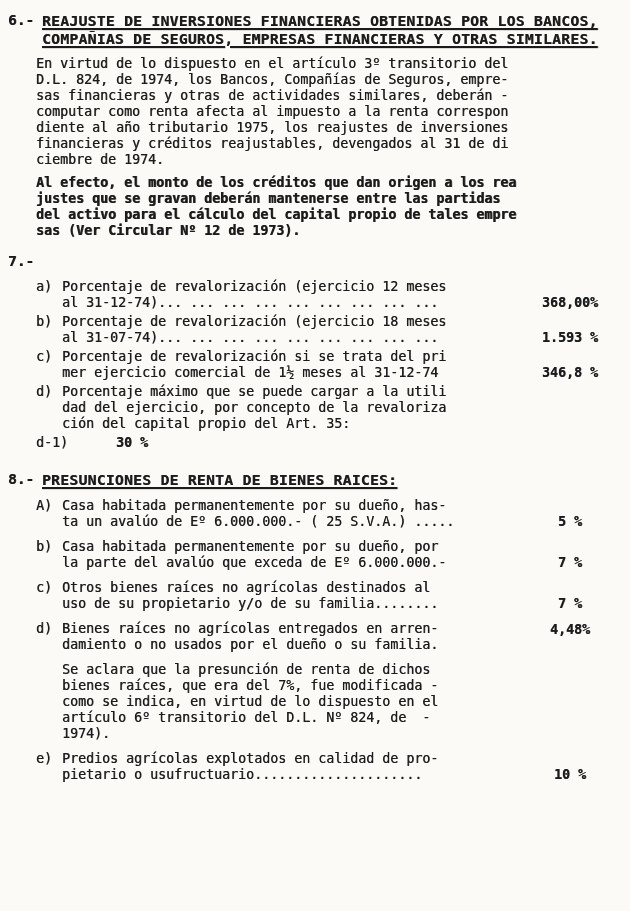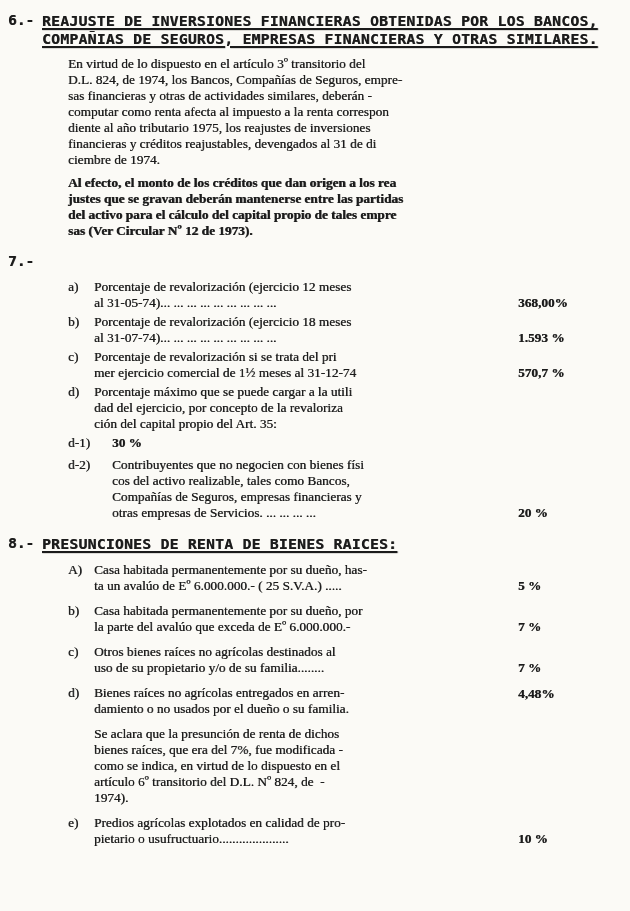--- a/index.html
+++ b/index.html
@@ -33,31 +33,32 @@
     font-weight: bold;
     font-size: 14.8px;
     line-height: 17.5px;
     letter-spacing: 0.2px;
     white-space: pre;
     text-decoration: underline;
     text-decoration-thickness: 1.6px;
     text-underline-offset: 2px;
     text-align: right;
   }
-  .sec-body { margin-left: 60px; margin-top: 9px; font-family: Liberation Serif, serif; }
+  .sec-body { margin-left: 28px; margin-top: 9px; }
   .para { white-space: pre; margin-bottom: 7px; }
   .para.heavy { font-weight: bold; text-shadow: 0.6px 0.3px 0 rgba(25,25,25,0.8); }
 
   .item { display: flex; align-items: flex-end; margin-bottom: 3px; }
   .sec8 .item { margin-bottom: 9px; }
   .lbl { flex: 0 0 26px; align-self: flex-start; white-space: pre; }
   .lbl-wide { flex: 0 0 44px; }
   .txt { flex: 1 1 auto; white-space: pre; }
   .val {
     flex: 0 0 104px;
+    text-align: center;
     font-weight: bold;
     white-space: pre;
   }
   .val-top { align-self: flex-start; padding-top: 1px; }
   .note-row { margin-top: 5px; margin-bottom: 7px; }
   .spacer-sm { height: 3px; }
 </style>
 </head>
 <body>
 
@@ -86,60 +87,52 @@
 
   <div class="section sec7">
     <div class="sec-head">
       <span class="sec-num">7.-</span>
     </div>
     <div class="sec-body">
 
       <div class="item">
         <span class="lbl">a)</span>
         <span class="txt">Porcentaje de revalorización (ejercicio 12 meses
-al 31-05-74)... ... ... ... ... ... ... ... ...</span>
+al 31-12-74)... ... ... ... ... ... ... ... ...</span>
         <span class="val">368,00%</span>
       </div>
 
       <div class="item">
         <span class="lbl">b)</span>
         <span class="txt">Porcentaje de revalorización (ejercicio 18 meses
 al 31-07-74)... ... ... ... ... ... ... ... ...</span>
         <span class="val">1.593 %</span>
       </div>
 
       <div class="item">
         <span class="lbl">c)</span>
         <span class="txt">Porcentaje de revalorización si se trata del pri
 mer ejercicio comercial de 1½ meses al 31-12-74</span>
-        <span class="val">570,7 %</span>
+        <span class="val">346,8 %</span>
       </div>
 
       <div class="item">
         <span class="lbl">d)</span>
         <span class="txt">Porcentaje máximo que se puede cargar a la utili
 dad del ejercicio, por concepto de la revaloriza
 ción del capital propio del Art. 35:</span>
         <span class="val"></span>
       </div>
 
       <div class="item">
         <span class="lbl lbl-wide">d-1)</span>
         <span class="val">30 %</span>
       </div>
       <div class="spacer-sm"></div>
 
-      <div class="item">
-        <span class="lbl lbl-wide">d-2)</span>
-        <span class="txt">Contribuyentes que no negocien con bienes físi
-cos del activo realizable, tales como Bancos,
-Compañías de Seguros, empresas financieras y
-otras empresas de Servicios. ... ... ... ...</span>
-        <span class="val">20 %</span>
-      </div>
 
     </div>
   </div>
 
   <div class="section sec8">
     <div class="sec-head">
       <span class="sec-num">8.-</span>
       <span class="sec-title">PRESUNCIONES DE RENTA DE BIENES RAICES:</span>
     </div>
     <div class="sec-body">

